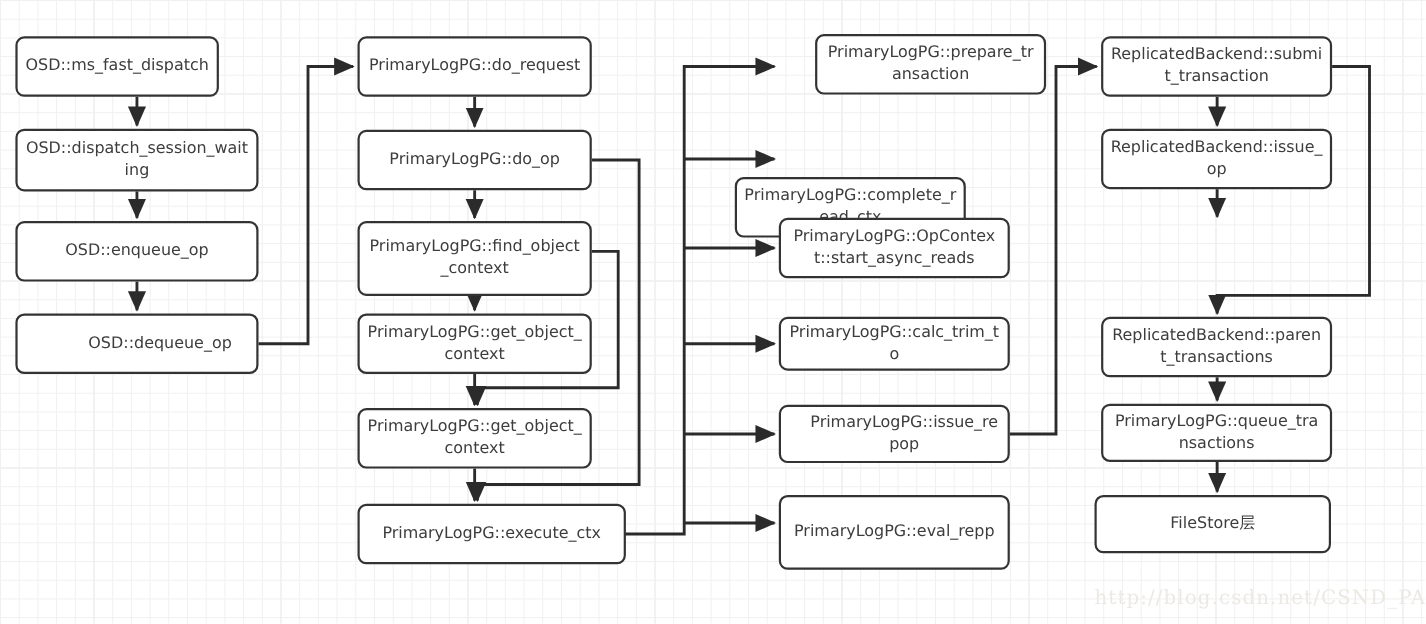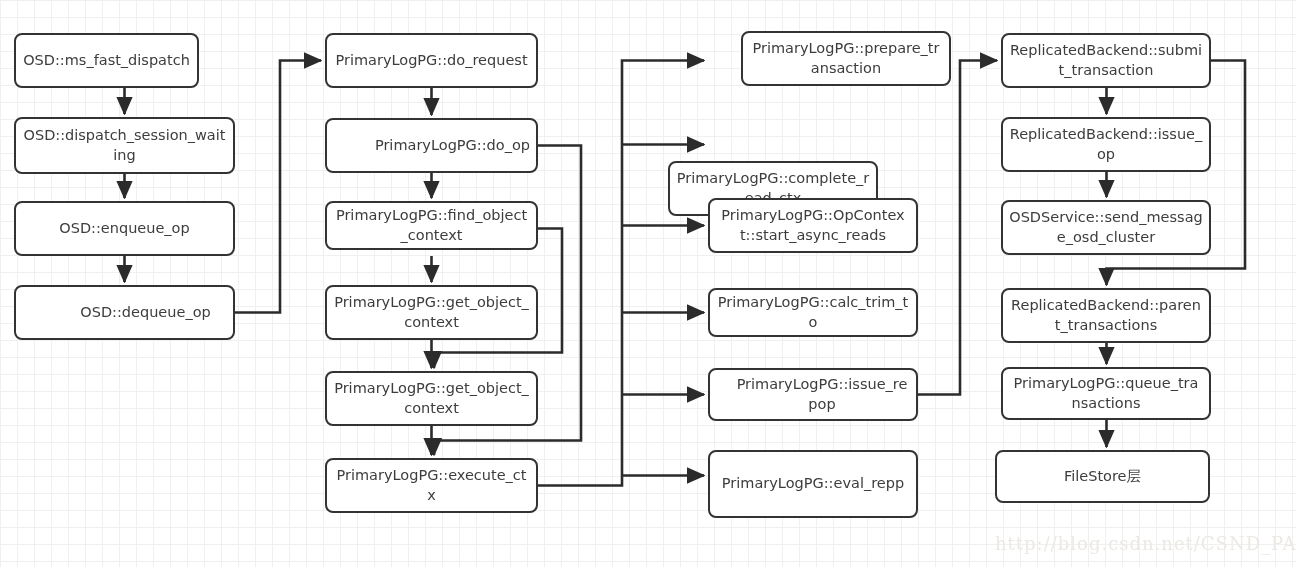--- a/index.html
+++ b/index.html
@@ -121,33 +121,33 @@
   <div class="node" style="left:14px;top:201px;width:221px;height:55px;">
     <span class="node-label">OSD::enqueue_op</span>
   </div>
   <div class="node" style="left:14px;top:285px;width:221px;height:55px;padding-left:48px;">
     <span class="node-label">OSD::dequeue_op</span>
   </div>
 
   <div class="node" style="left:325px;top:33px;width:213px;height:55px;">
     <span class="node-label">PrimaryLogPG::do_request</span>
   </div>
-  <div class="node" style="left:325px;top:118px;width:213px;height:55px;text-align:right;">
+  <div class="node" style="left:325px;top:118px;width:213px;height:55px;">
     <span class="node-label">PrimaryLogPG::do_op</span>
   </div>
-  <div class="node" style="left:325px;top:201px;width:213px;height:49px;align-items:center;">
+  <div class="node" style="left:325px;top:201px;width:213px;height:68px;align-items:center;">
     <span class="node-label">PrimaryLogPG::find_object_context</span>
   </div>
   <div class="node" style="left:325px;top:285px;width:213px;height:55px;">
     <span class="node-label">PrimaryLogPG::get_object_context</span>
   </div>
   <div class="node" style="left:325px;top:371px;width:213px;height:55px;">
     <span class="node-label">PrimaryLogPG::get_object_context</span>
   </div>
-  <div class="node" style="left:325px;top:458px;width:213px;height:55px;">
+  <div class="node" style="left:325px;top:458px;width:244px;height:55px;">
     <span class="node-label">PrimaryLogPG::execute_ctx</span>
   </div>
 
   <div class="node" style="left:708px;top:31px;width:210px;height:55px;margin-left:33px;">
     <span class="node-label">PrimaryLogPG::prepare_transaction</span>
   </div>
   <div class="node" style="left:668px;top:117px;width:210px;height:55px;margin-top:44px;">
     <span class="node-label">PrimaryLogPG::complete_read_ctx</span>
   </div>
   <div class="node" style="left:708px;top:198px;width:210px;height:55px;align-items:center;">
@@ -162,23 +162,20 @@
   <div class="node" style="left:708px;top:450px;width:210px;height:68px;">
     <span class="node-label">PrimaryLogPG::eval_repp</span>
   </div>
 
   <div class="node" style="left:1001px;top:33px;width:210px;height:55px;">
     <span class="node-label">ReplicatedBackend::submit_transaction</span>
   </div>
   <div class="node" style="left:1001px;top:117px;width:210px;height:55px;">
     <span class="node-label">ReplicatedBackend::issue_op</span>
   </div>
-  <div class="node" style="left:1001px;top:200px;width:210px;height:55px;">
-    <span class="node-label">OSDService::send_message_osd_cluster</span>
-  </div>
   <div class="node" style="left:1001px;top:288px;width:210px;height:55px;">
     <span class="node-label">ReplicatedBackend::parent_transactions</span>
   </div>
   <div class="node" style="left:1001px;top:367px;width:210px;height:53px;">
     <span class="node-label">PrimaryLogPG::queue_transactions</span>
   </div>
   <div class="node" style="left:995px;top:450px;width:215px;height:53px;">
     <span class="node-label">FileStore层</span>
   </div>
 

